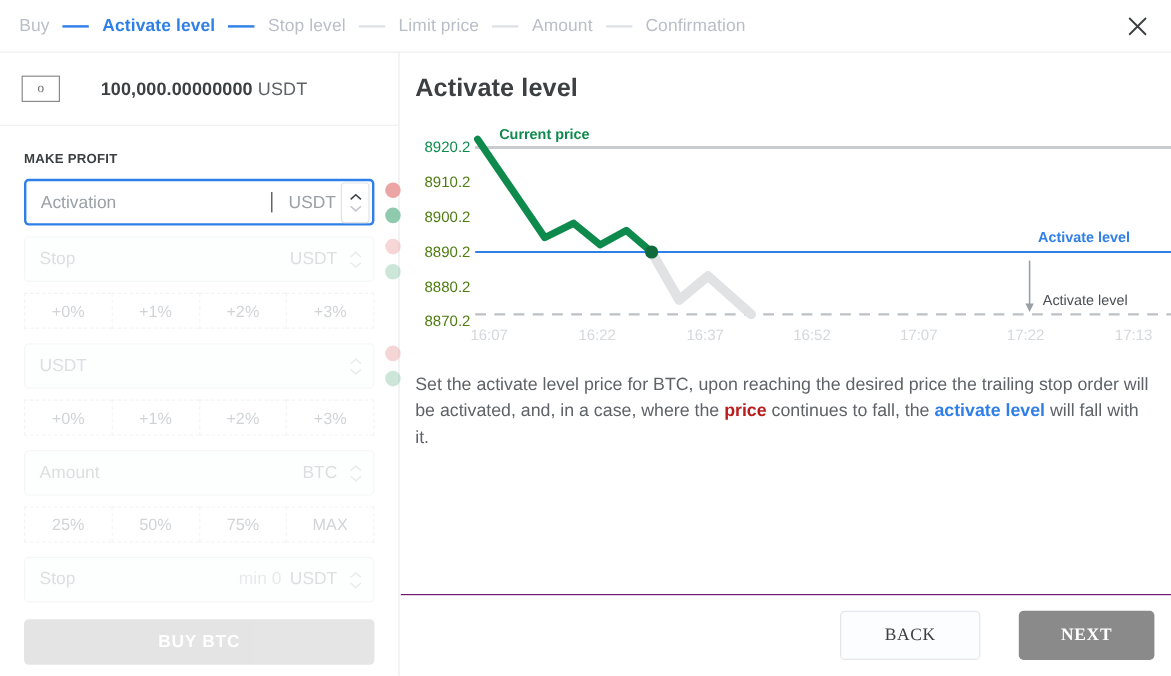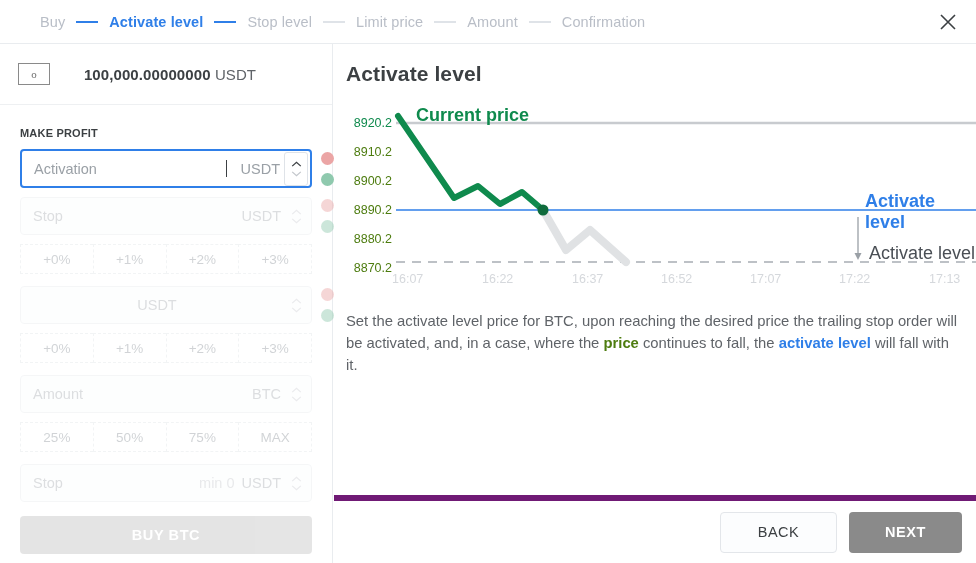--- a/index.html
+++ b/index.html
@@ -10,21 +10,20 @@
     overflow: hidden;
   }
 
   
   .stepper-bar {
     position: absolute; left: 0; top: 0;
     width: 976px; height: 44px;
     display: flex; align-items: center;
     border-bottom: 1px solid #e9ecef;
     background: #fff;
-    padding-left: 24px;
   }
   .steps { display: flex; align-items: center; padding-left: 14px; }
   .step {
     font-size: 14.5px; color: #b9bec7; white-space: nowrap;
     padding: 2px 2px; letter-spacing: .1px;
   }
   .step.active { color: #2f7fe8; font-weight: bold; }
   .step-dash {
     width: 22px; height: 2px; background: #dfe3e8;
     margin: 0 9px; flex: none;
@@ -63,21 +62,21 @@
 
   .section-title {
     font-size: 11px; color: #3c4043; font-weight: bold;
     padding: 22px 0 10px 20px; letter-spacing: .2px;
   }
 
   .field-wrap { position: relative; margin: 0 20px 0 20px; }
   .field {
     height: 38px; border: 1px solid #e3e6ea; border-radius: 4px;
     display: flex; align-items: center; background: #fcfdfe;
-    padding: 0 30px 0 12px; position: relative; justify-content: center;
+    padding: 0 30px 0 12px; position: relative;
   }
   .field.focused {
     border: 2px solid #2f7fe8; background: #fff; height: 39px;
   }
   .field.muted { opacity: .34; }
   .field .ph { font-size: 14.5px; color: #9aa0a6; flex: 1; }
   .field .suffix { font-size: 14.5px; color: #9aa0a6; }
   .field .minval { font-size: 14.5px; color: #bdc1c6; margin-right: 7px; }
   .caret {
     width: 1px; height: 17px; background: #3c4043; margin-right: 14px;
@@ -141,41 +140,41 @@
   .ylab {
     position: absolute; font-size: 12.5px; color: #4d7c0f;
     text-align: right; width: 54px; left: 4px;
   }
   .ylab.top { color: #0f8a4d; }
   .xlab {
     position: absolute; font-size: 12.5px; color: #d5d8dc;
     top: 172px;
   }
   .anno {
-    position: absolute; font-size: 18px; font-weight: bold;
+    position: absolute; font-size: 12px; font-weight: bold;
   }
   .anno.cur { color: #0f8a4d; left: 80px; top: 58px; }
   .anno.act1 { color: #2f7fe8; left: 531px; top: 146px; }
   .anno.act2 {
     color: #4a4f55; left: 535px; top: 197px; font-weight: normal;
   }
 
   .desc {
     margin: 20px 12px 0 12px; font-size: 14.8px;
     line-height: 22px; color: #5f6368;
   }
-  .desc .g { color: #4d7c0f; font-weight: bold; }
+  .desc .g { color: #b91c1c; font-weight: bold; }
   .desc .b { color: #2f7fe8; font-weight: bold; }
 
   .footer {
     position: absolute; left: 0; bottom: 0;
     width: 642px; height: 68px;
-    border-top: 6px solid #701a75;
+    border-top: 1px solid #701a75;
     display: flex; align-items: center; justify-content: flex-end;
-    padding-right: 14px; gap: 12px;
+    padding-right: 14px; gap: 32px; font-family: Liberation Serif, serif;
   }
   .btn-back {
     width: 117px; height: 41px; border-radius: 4px;
     border: 1px solid #e3e6ea; background: #fcfdfe;
     color: #3c4043; font-size: 14.5px; letter-spacing: .5px;
     display: flex; align-items: center; justify-content: center;
     cursor: pointer;
   }
   .btn-next {
     width: 113px; height: 41px; border-radius: 4px;

